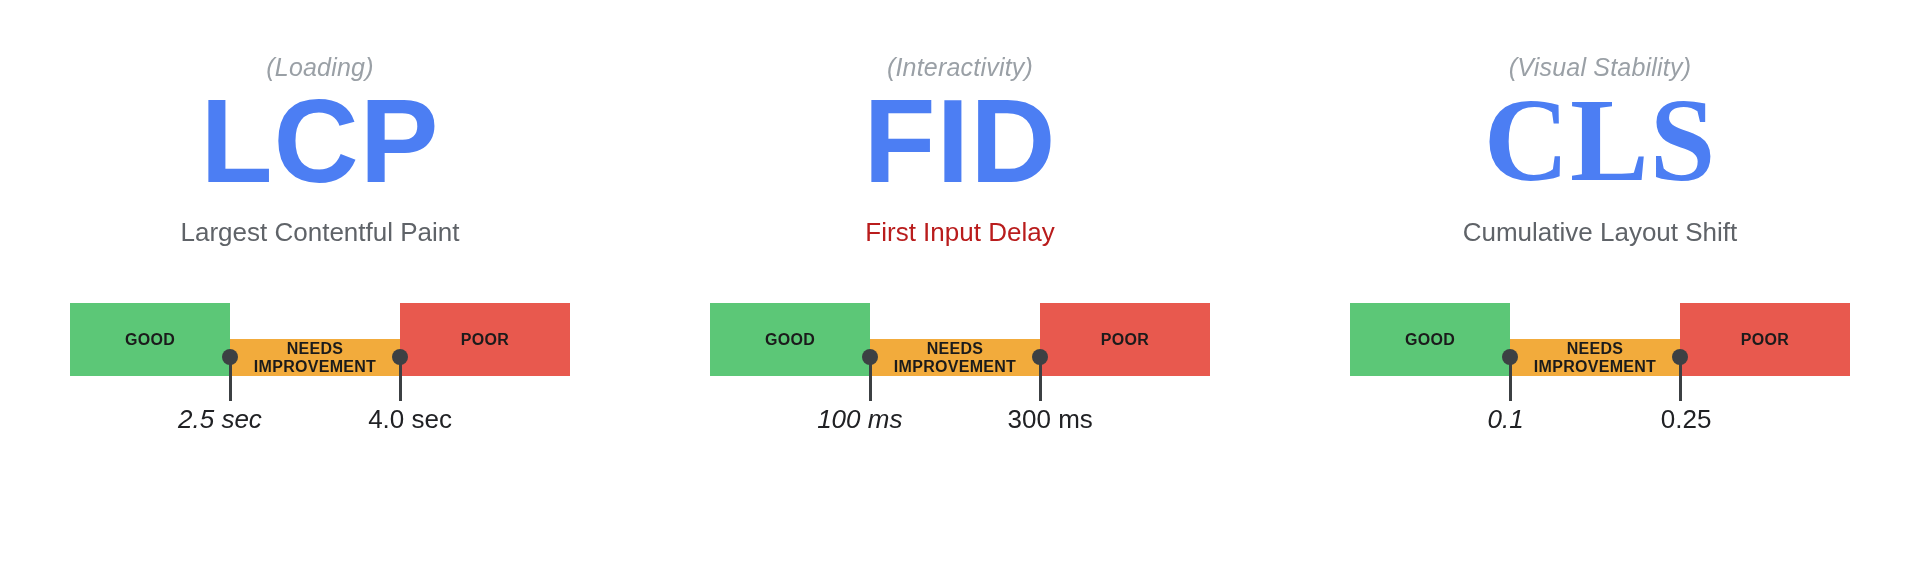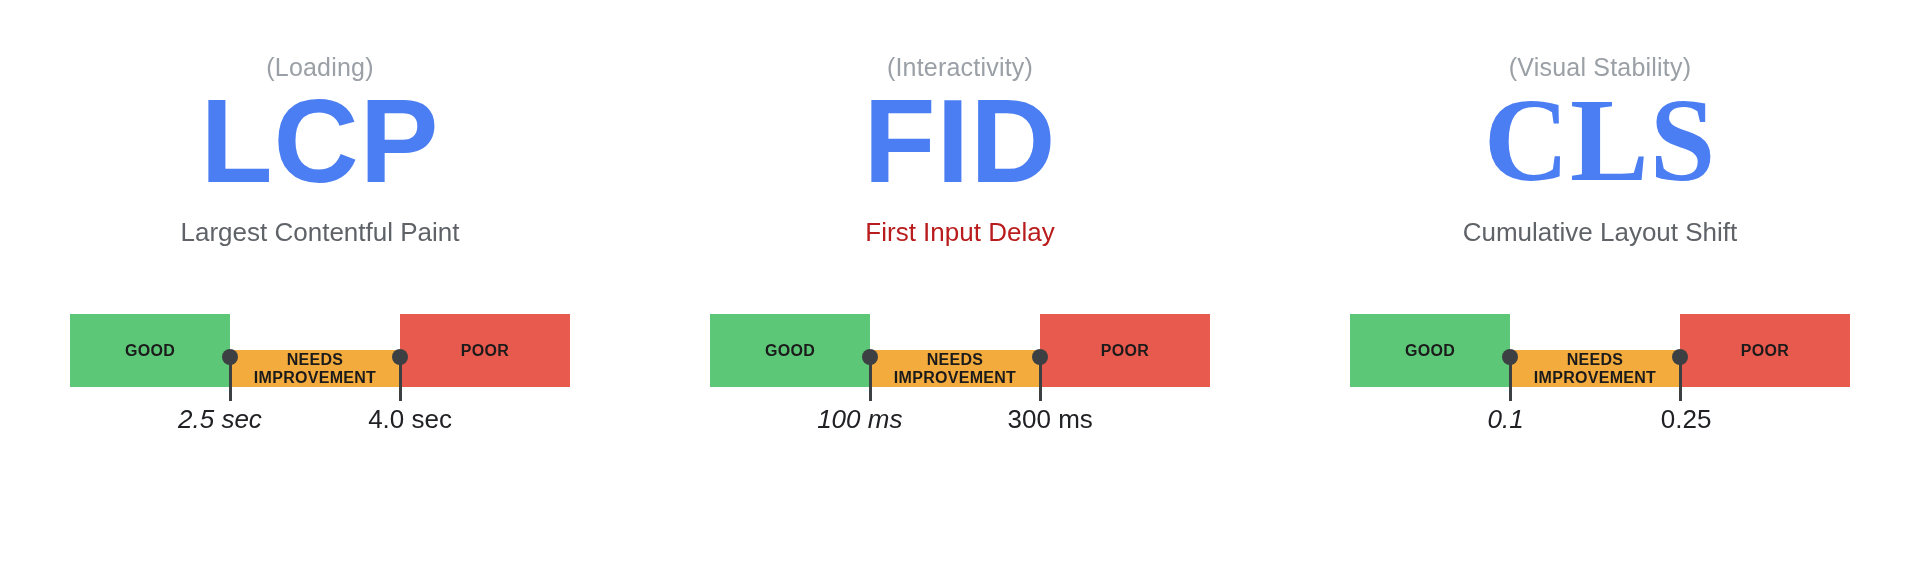--- a/index.html
+++ b/index.html
@@ -27,20 +27,21 @@
 
   .metric-column {
     width: 640px;
     height: 570px;
     position: relative;
     box-sizing: border-box;
   }
 
   .metric-category {
     text-align: center;
+    font-style: italic;
     font-size: 25px;
     color: #9aa0a6;
     letter-spacing: 0.2px;
     margin-top: 54px;
     line-height: 1.1;
     white-space: nowrap;
   }
 
   .metric-acronym {
     text-align: center;
@@ -67,21 +68,21 @@
     position: absolute;
     left: 0;
     top: 303px;
     width: 640px;
     height: 200px;
   }
 
   .rating-bar {
     position: absolute;
     left: 70px;
-    top: 11px;
+    top: 0;
     width: 500px;
     height: 73px;
     display: flex;
     flex-direction: row;
     overflow: hidden;
   }
 
   .segment {
     display: flex;
     align-items: center;

